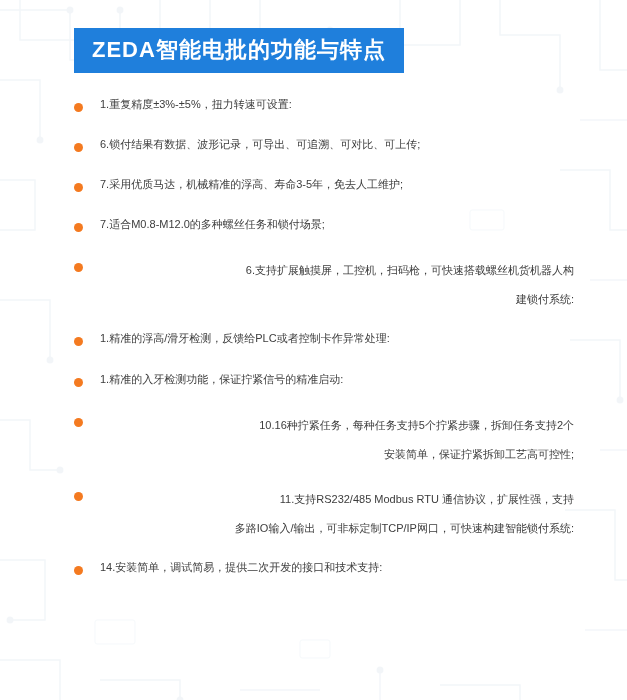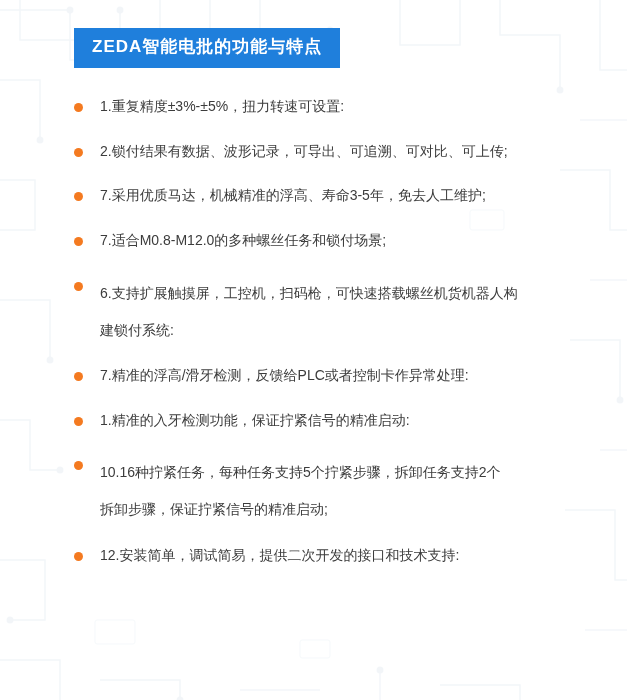--- a/index.html
+++ b/index.html
@@ -34,61 +34,61 @@
   }
 
   .title-wrap {
     position: absolute;
     left: 74px;
     top: 28px;
   }
   .title-bar {
     background: #1f7fdc;
     color: #ffffff;
-    font-size: 17px;
+    font-size: 22px;
     font-weight: bold;
     letter-spacing: 1px;
     padding: 10px 18px 11px 18px;
     display: inline-block;
     line-height: 1.1;
     white-space: nowrap;
   }
 
   .list {
     position: absolute;
     left: 74px;
     top: 96px;
     width: 500px;
   }
 
   .item {
     position: relative;
     padding-left: 26px;
     margin-bottom: 0;
     color: #333333;
-    font-size: 14px;
+    font-size: 11px;
     line-height: 1.55;
   }
   .bullet {
     position: absolute;
     left: 0;
     top: 7px;
     width: 9px;
     height: 9px;
     border-radius: 50%;
     background: #f47a20;
   }
   .item-text {
     display: block;
     white-space: pre-line;
     color: #3c3c3c;
   }
   
   .item { margin-bottom: 23px; }
-  .item.two-line { margin-bottom: 16px; }
+  .item.two-line { margin-bottom: 16px; text-align: right; }
   .item.two-line .item-text { line-height: 2.65; }
 </style>
 </head>
 <body>
 
 <div class="page">
 
   <svg class="bg-circuit" viewBox="0 0 627 700" preserveAspectRatio="none" xmlns="http://www.w3.org/2000/svg">
     <g stroke="#e8eef4" stroke-width="1.5" fill="none">
       <path d="M0 10 H70 V60 H120 V10"></path>
@@ -143,21 +143,21 @@
 
   <div class="list">
 
     <div class="item">
       <span class="bullet"></span>
       <span class="item-text">1.重复精度±3%-±5%，扭力转速可设置:</span>
     </div>
 
     <div class="item">
       <span class="bullet"></span>
-      <span class="item-text">2.锁付结果有数据、波形记录，可导出、可追溯、可对比、可上传;</span>
+      <span class="item-text">6.锁付结果有数据、波形记录，可导出、可追溯、可对比、可上传;</span>
     </div>
 
 
     <div class="item">
       <span class="bullet"></span>
       <span class="item-text">7.采用优质马达，机械精准的浮高、寿命3-5年，免去人工维护;</span>
     </div>
 
     <div class="item">
       <span class="bullet"></span>
@@ -165,34 +165,39 @@
     </div>
 
     <div class="item two-line">
       <span class="bullet"></span>
       <span class="item-text">6.支持扩展触摸屏，工控机，扫码枪，可快速搭载螺丝机货机器人构
 建锁付系统:</span>
     </div>
 
     <div class="item">
       <span class="bullet"></span>
-      <span class="item-text">7.精准的浮高/滑牙检测，反馈给PLC或者控制卡作异常处理:</span>
+      <span class="item-text">1.精准的浮高/滑牙检测，反馈给PLC或者控制卡作异常处理:</span>
     </div>
 
     <div class="item">
       <span class="bullet"></span>
       <span class="item-text">1.精准的入牙检测功能，保证拧紧信号的精准启动:</span>
     </div>
 
     <div class="item two-line">
       <span class="bullet"></span>
       <span class="item-text">10.16种拧紧任务，每种任务支持5个拧紧步骤，拆卸任务支持2个
-拆卸步骤，保证拧紧信号的精准启动;</span>
-    </div>
-
-
-    <div class="item">
-      <span class="bullet"></span>
-      <span class="item-text">12.安装简单，调试简易，提供二次开发的接口和技术支持:</span>
+安装简单，保证拧紧拆卸工艺高可控性;</span>
+    </div>
+
+    <div class="item two-line">
+      <span class="bullet"></span>
+      <span class="item-text">11.支持RS232/485 Modbus RTU 通信协议，扩展性强，支持
+多路IO输入/输出，可非标定制TCP/IP网口，可快速构建智能锁付系统:</span>
+    </div>
+
+    <div class="item">
+      <span class="bullet"></span>
+      <span class="item-text">14.安装简单，调试简易，提供二次开发的接口和技术支持:</span>
     </div>
 
   </div>
 </div>
 
 </body></html>

